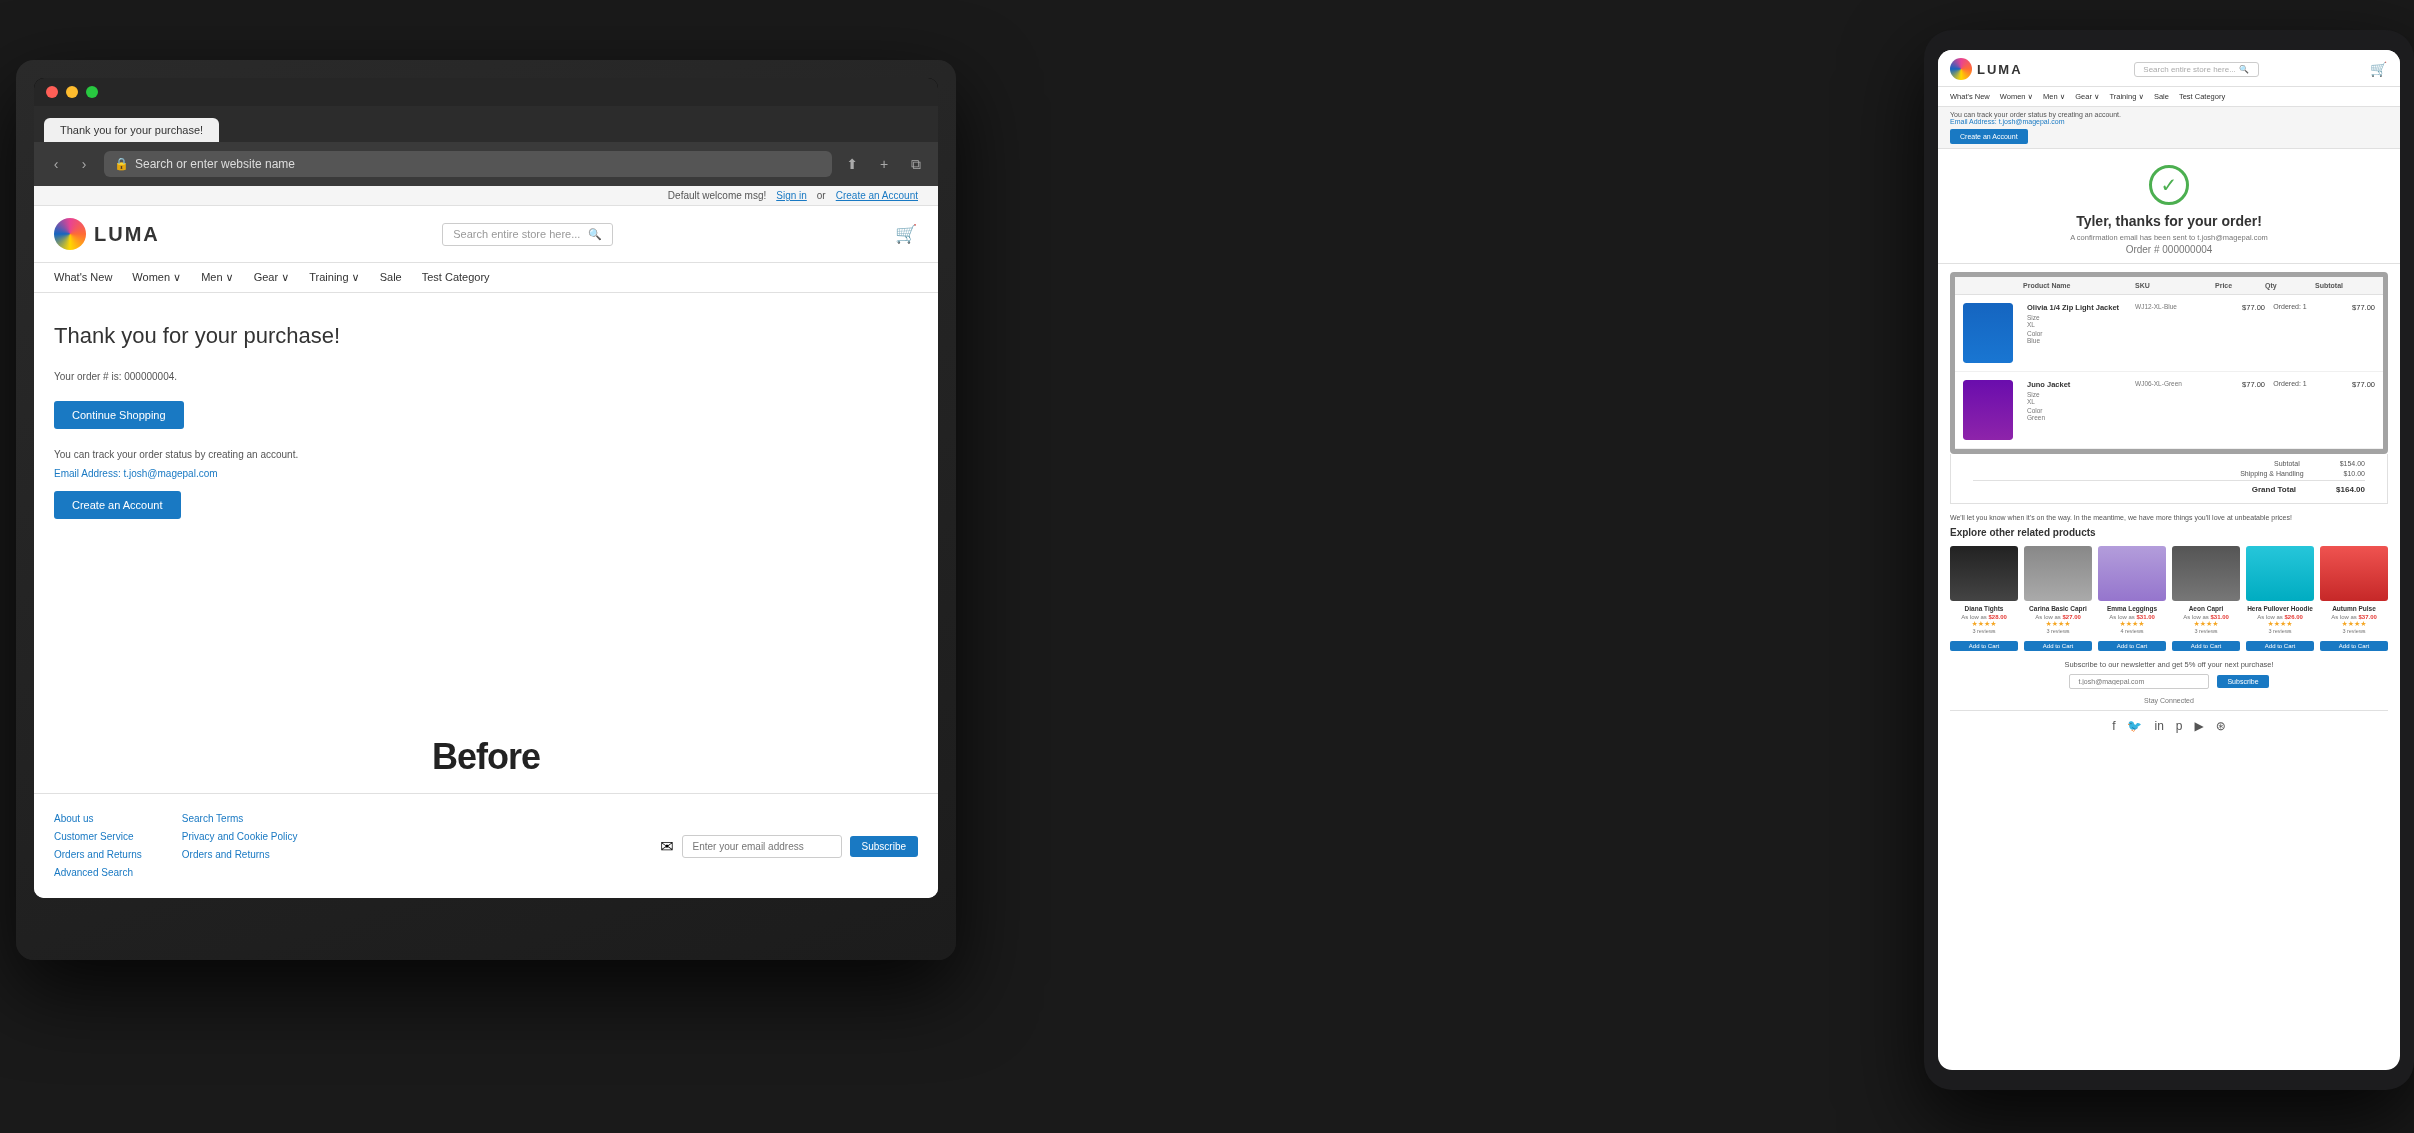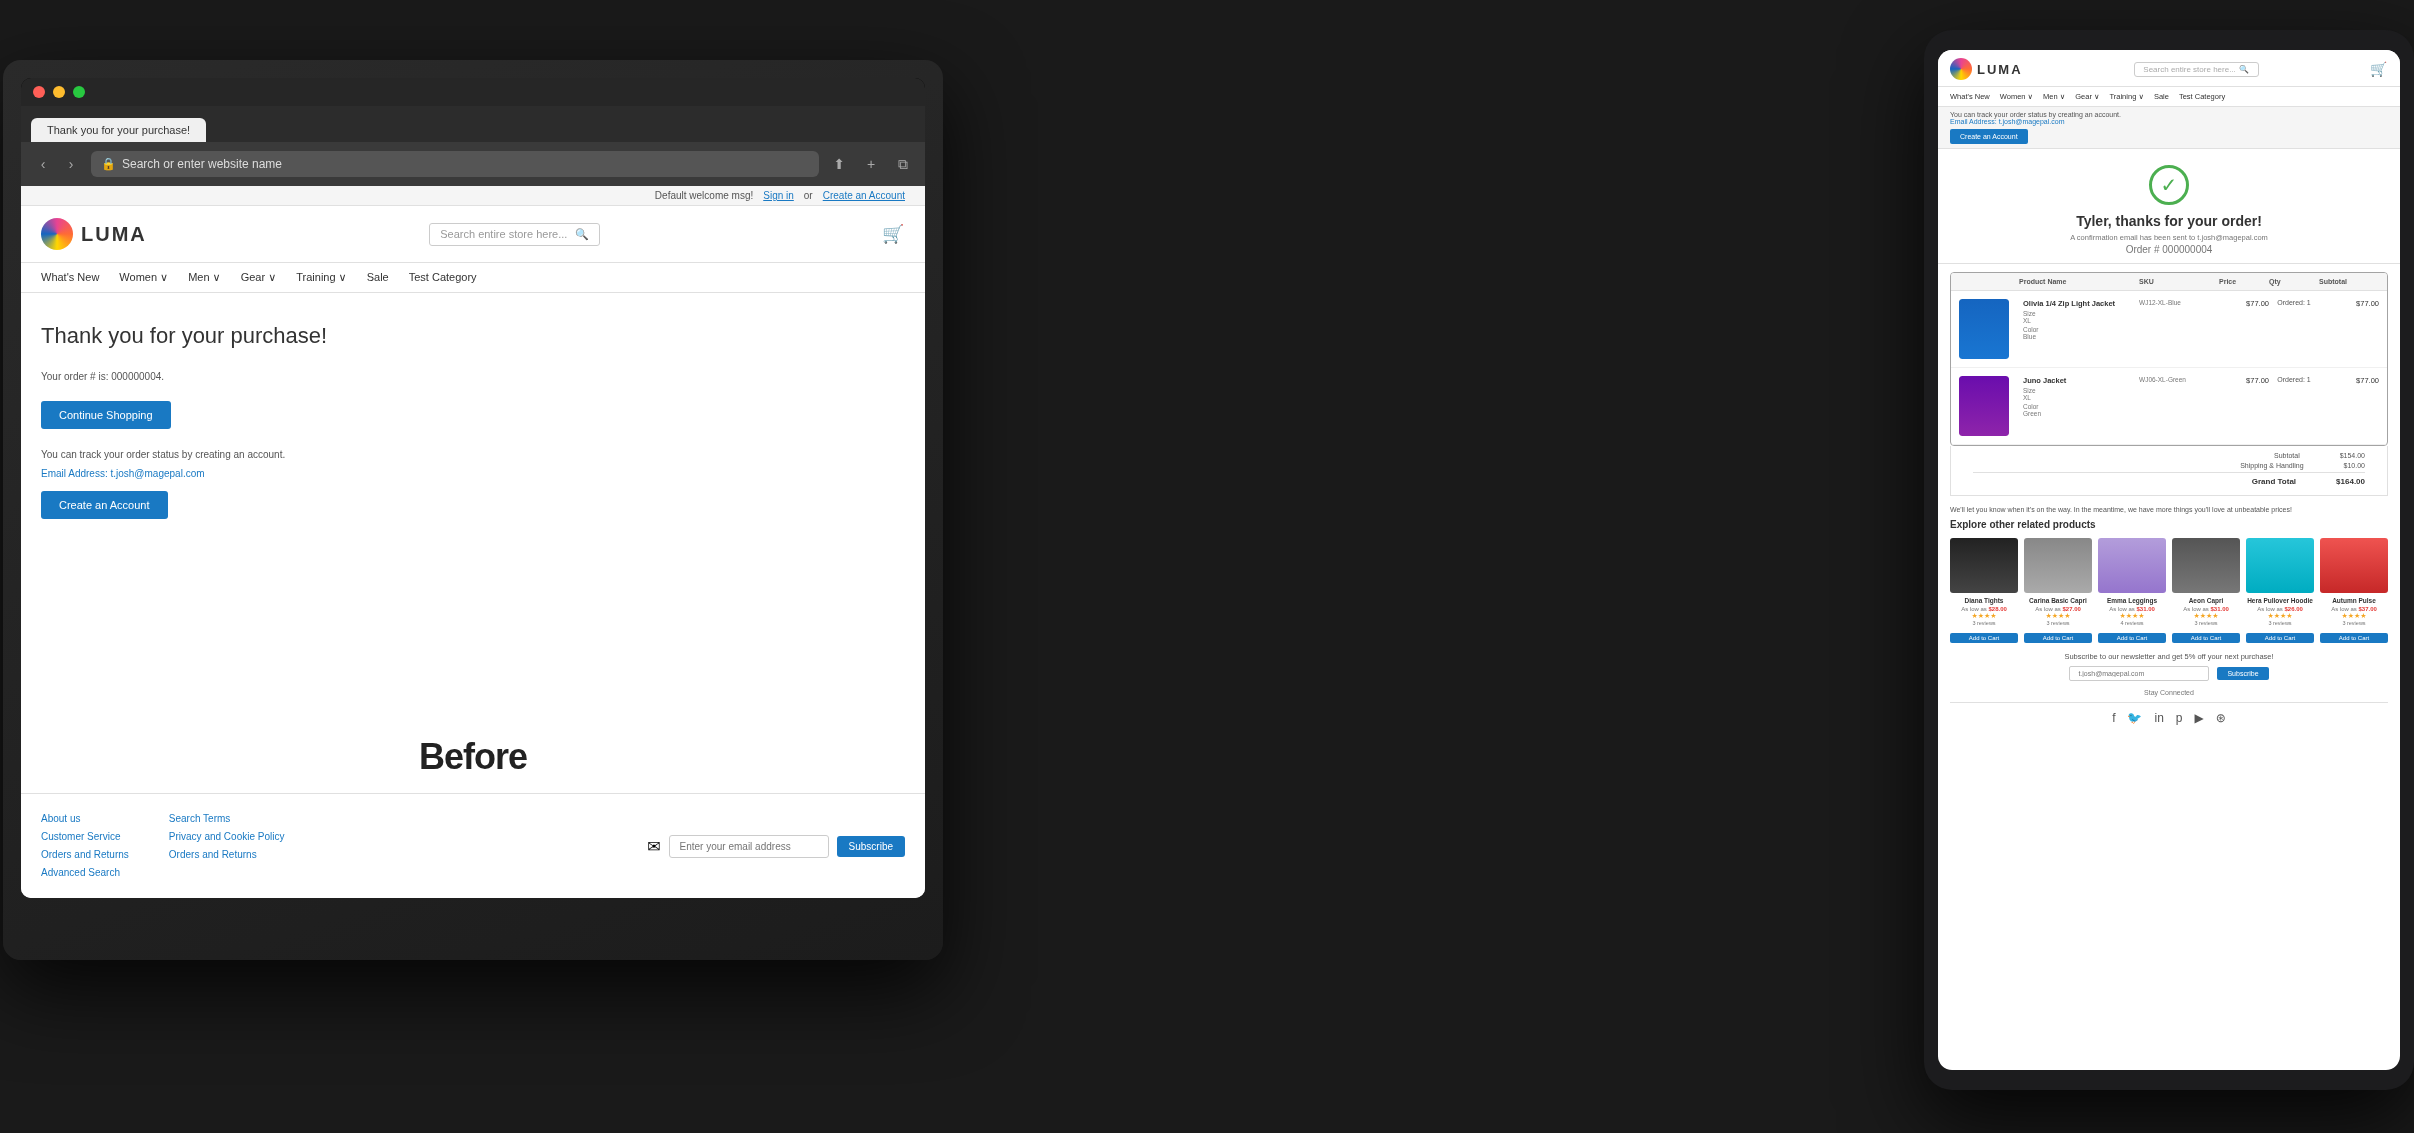--- a/index.html
+++ b/index.html
@@ -8,21 +8,21 @@
       height: 1133px;
       background: #1a1a1a;
       font-family: -apple-system, BlinkMacSystemFont, 'Segoe UI', sans-serif;
       overflow: hidden;
       position: relative;
     }
 
     
     .laptop {
       position: absolute;
-      left: 3px;
+      left: 16px;
       top: 60px;
       width: 940px;
       height: 980px;
     }
     .laptop-body {
       position: absolute;
       left: 0; top: 0;
       width: 940px;
       height: 900px;
       background: linear-gradient(160deg, #2a2a2a 0%, #1c1c1c 100%);
@@ -383,21 +383,21 @@
       margin-top: 4px;
     }
     .order-number {
       font-size: 10px;
       color: #777;
       margin-top: 2px;
     }
     
     .tablet-order-table {
       margin: 0 12px;
-      border: 1px solid #a3a3a3;
+      border: 5px solid #a3a3a3;
       border-radius: 4px;
       overflow: hidden;
       margin-top: 8px;
     }
     .order-table-header {
       display: grid;
       grid-template-columns: 60px 1fr 80px 50px 50px 60px;
       background: #f5f5f5;
       border-bottom: 1px solid #e0e0e0;
       padding: 5px 8px;

